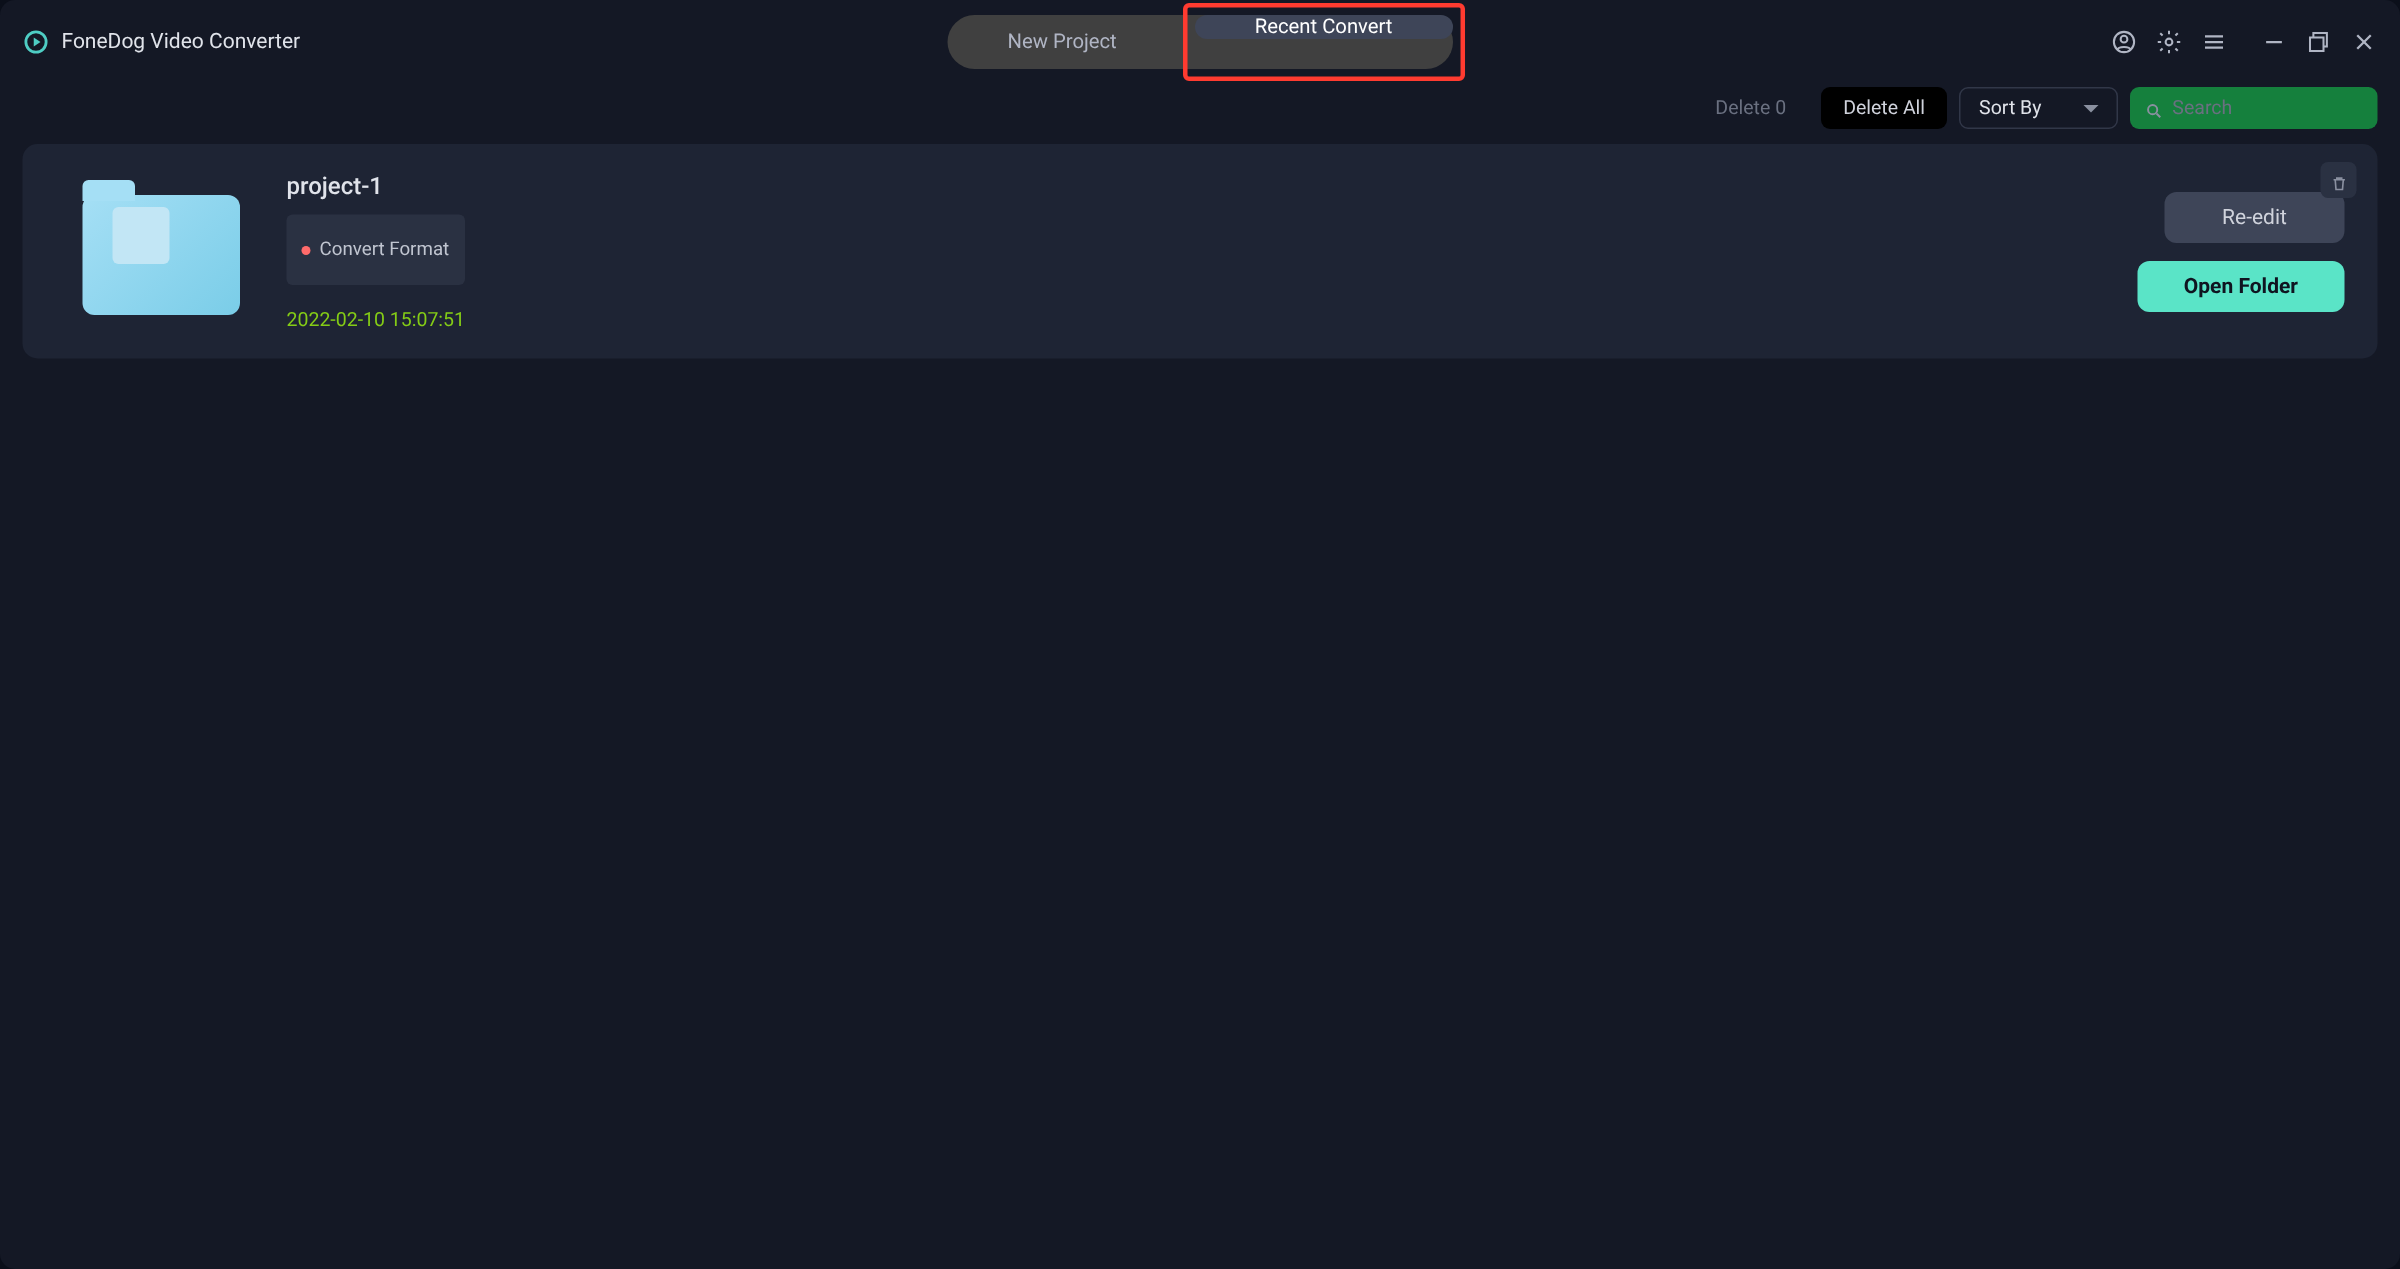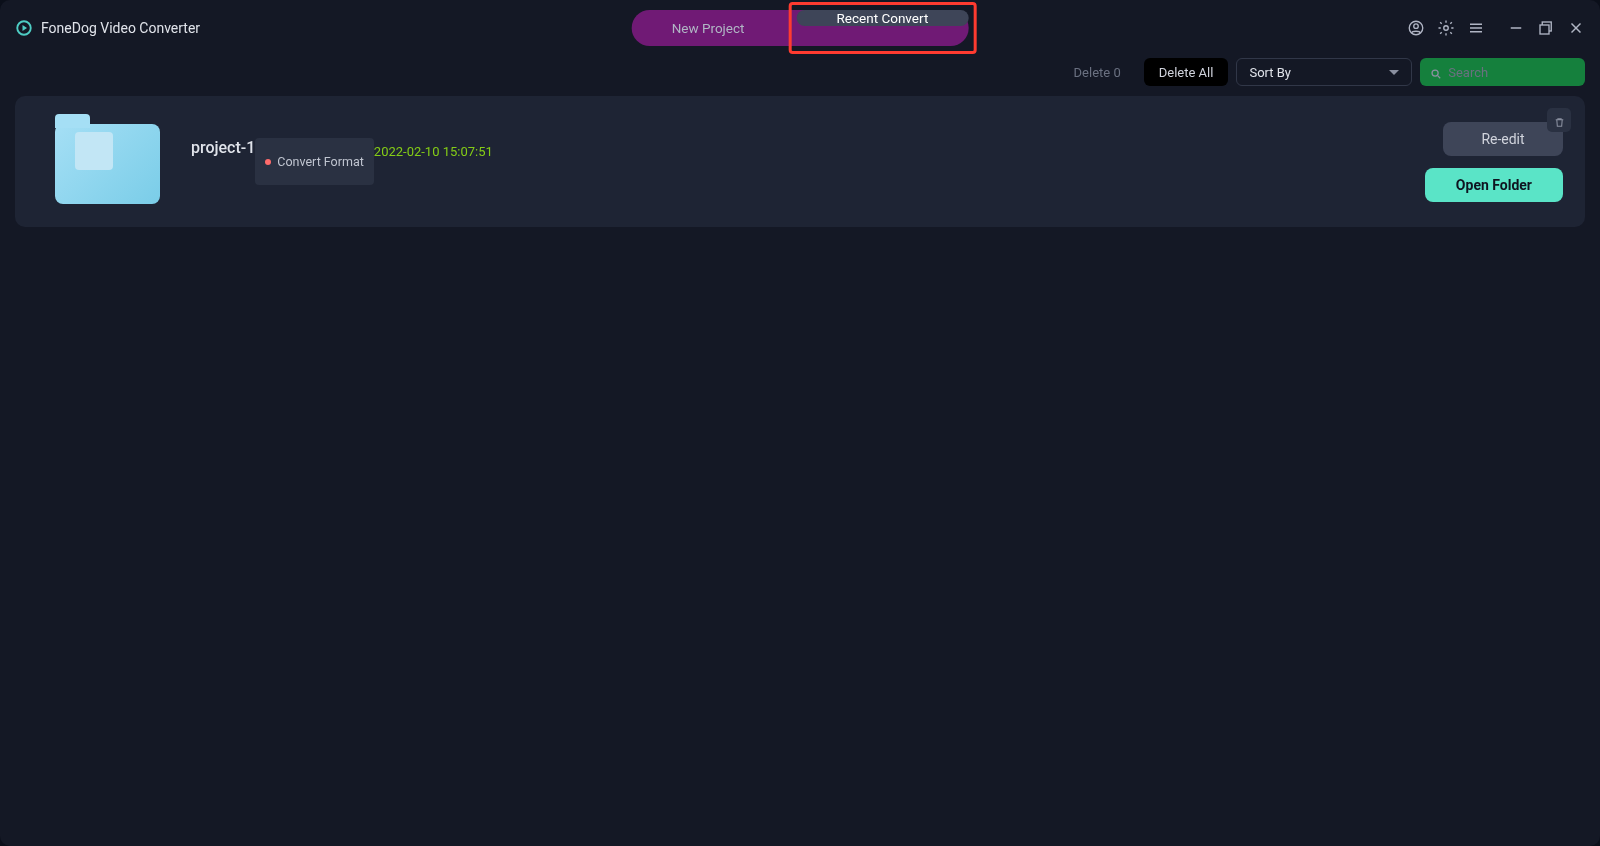--- a/index.html
+++ b/index.html
@@ -41,21 +41,21 @@
     .app-title {
       color: #e0e3ea;
       font-size: 14px;
       font-weight: 400;
     }
     .nav-tabs {
       position: absolute;
       left: 50%;
       transform: translateX(-50%);
       display: flex;
-      background: #701a75;
+      background: #404040;
       border-radius: 18px;
       height: 36px;
       gap: 12px;
     }
     .nav-tab {
       padding: 0 40px;
       display: flex;
       align-items: center;
       justify-content: center;
       color: #b0b5c4;
@@ -118,21 +118,21 @@
       align-items: center;
     }
     .btn.disabled {
       background: transparent;
       color: #6a7080;
       cursor: default;
     }
     .sort-dropdown {
       display: flex;
       align-items: center;
-      gap: 98px;
+      gap: 28px;
       padding: 0 12px;
       height: 28px;
       cursor: pointer;
       border: 1px solid #313748;
       border-radius: 6px;
     }
     .sort-label {
       color: #e0e3ea;
       font-size: 13px;
     }
@@ -232,21 +232,22 @@
       background: #d4f2f8;
       border-radius: 4px 4px 0 0;
     }
     .folder-files-label {
       color: #4ecdc4;
       font-size: 12px;
       font-weight: 500;
     }
     .project-info {
       display: flex;
-      flex-direction: row;
+      flex-direction: column;
+      gap: 10px;
     }
     .project-name {
       color: #e0e3ea;
       font-size: 16px;
       font-weight: 500;
     }
     .project-tag {
       display: inline-flex;
       align-items: center;
       gap: 6px;

